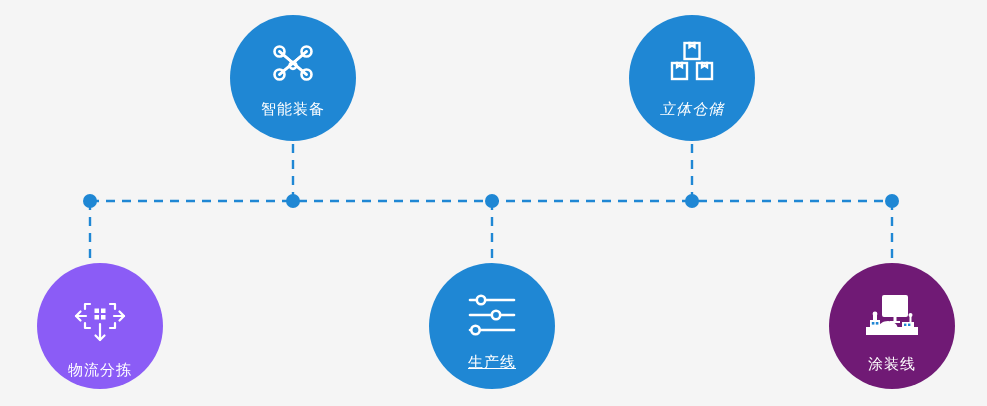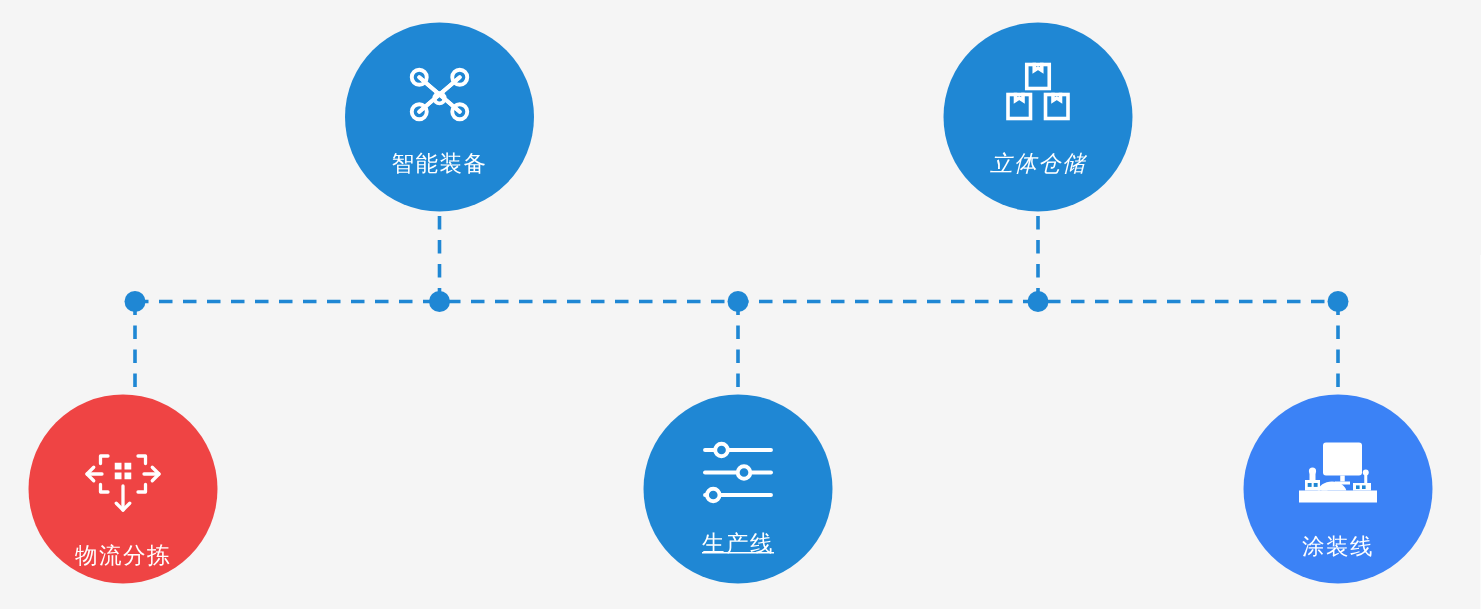--- a/index.html
+++ b/index.html
@@ -116,21 +116,21 @@
     <svg width="48" height="46" viewBox="0 0 48 46" fill="none" stroke="#ffffff" stroke-width="2.4" stroke-linecap="square" stroke-linejoin="miter">
       <rect x="16.5" y="3" width="15" height="16"></rect>
       <path d="M21.5 3 v4 l2.5 -1.6 l2.5 1.6 v-4"></path>
       <rect x="4" y="23" width="15" height="16"></rect>
       <path d="M9 23 v4 l2.5 -1.6 l2.5 1.6 v-4"></path>
       <rect x="29" y="23" width="15" height="16"></rect>
       <path d="M34 23 v4 l2.5 -1.6 l2.5 1.6 v-4"></path>
     </svg></span>
         <span class="node-label" style="color: rgb(255, 255, 255);">立体仓储</span>
       </div>
-      <div class="node-circle node-bot" style="left: 19px; top: 263px; width: 126px; height: 126px; background: #ef4444;">
+      <div class="node-circle node-bot" style="left: 37px; top: 263px; width: 126px; height: 126px; background: #8b5cf6;">
         <span class="node-icon">
     <svg width="56" height="52" viewBox="0 0 56 52" fill="none" stroke="#ffffff" stroke-width="2.2" stroke-linecap="round" stroke-linejoin="round">
       <path d="M18 11 h-5 v5"></path>
       <path d="M38 11 h5 v5"></path>
       <path d="M18 35 h-5 v-5"></path>
       <path d="M38 35 h5 v-5"></path>
       <rect x="22.5" y="15.5" width="4.5" height="4.5" fill="#ffffff" stroke="none"></rect>
       <rect x="29" y="15.5" width="4.5" height="4.5" fill="#ffffff" stroke="none"></rect>
       <rect x="22.5" y="22" width="4.5" height="4.5" fill="#ffffff" stroke="none"></rect>
       <rect x="29" y="22" width="4.5" height="4.5" fill="#ffffff" stroke="none"></rect>
@@ -148,21 +148,21 @@
     <svg width="52" height="44" viewBox="0 0 52 44" fill="none" stroke="#ffffff" stroke-width="2.6" stroke-linecap="round">
       <line x1="4" y1="7" x2="48" y2="7"></line>
       <circle cx="15" cy="7" r="4.2" fill="#1f87d4"></circle>
       <line x1="4" y1="22" x2="48" y2="22"></line>
       <circle cx="30" cy="22" r="4.2" fill="#1f87d4"></circle>
       <line x1="4" y1="37" x2="48" y2="37"></line>
       <circle cx="9.5" cy="37" r="4.2" fill="#1f87d4"></circle>
     </svg></span>
         <span class="node-label" style="color: rgb(255, 255, 255); text-decoration: underline;">生产线</span>
       </div>
-      <div class="node-circle node-bot" style="left: 829px; top: 263px; width: 126px; height: 126px; background: #3b82f6;">
+      <div class="node-circle node-bot" style="left: 829px; top: 263px; width: 126px; height: 126px; background: #701a75;">
         <span class="node-icon">
     <svg width="56" height="46" viewBox="0 0 56 46" fill="none" stroke="none">
       <g fill="#ffffff">
         <path d="M20 2 h22 a2 2 0 0 1 2 2 v18 a2 2 0 0 1 -2 2 h-22 a2 2 0 0 1 -2 -2 v-18 a2 2 0 0 1 2 -2 z
                  M20.5 5 h21 v16 h-21 z"></path>
         <path d="M23 18 l4.5 -6 l3.5 4 l4 -7 l5 9 z"></path>
         <rect x="29.5" y="24" width="3" height="4"></rect>
         <path d="M26 28 h10 v2 h-10 z"></path>
         <path d="M2 34 h52 v8 h-52 z"></path>
         <path d="M24 28 c5 0 9 3 9.5 6 h-19 c0.5 -3 4.5 -6 9.5 -6 z"></path>

